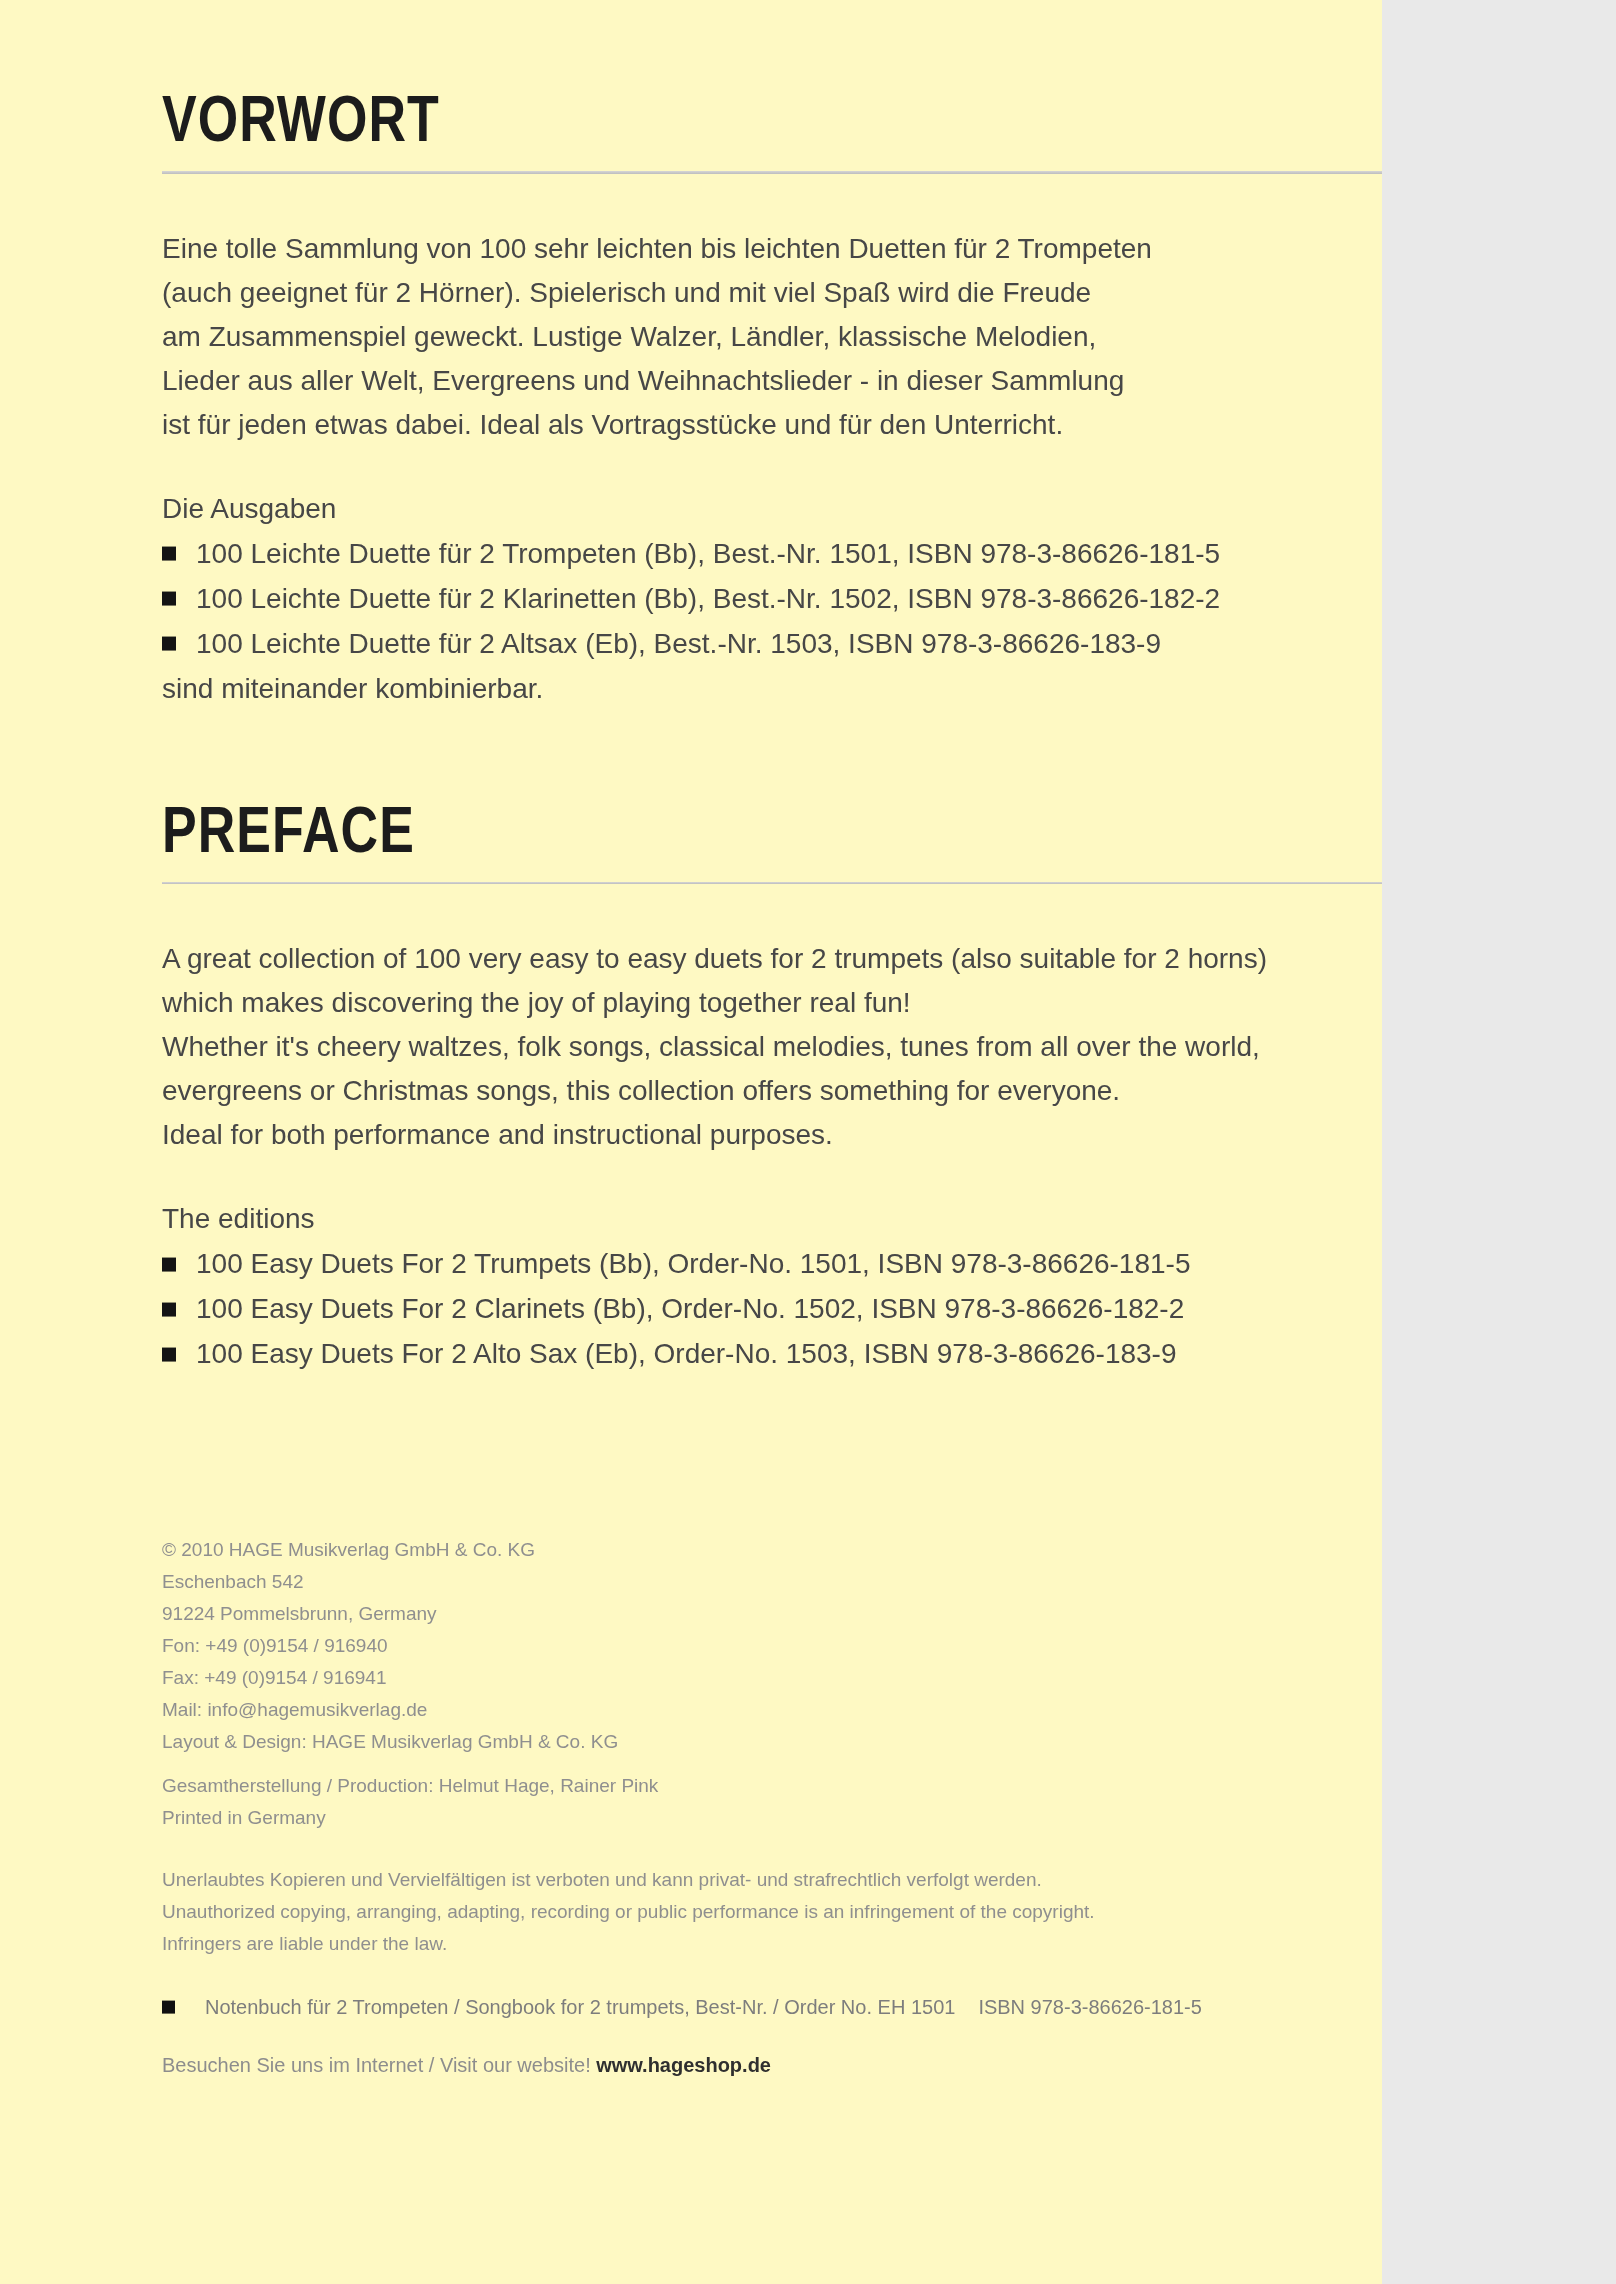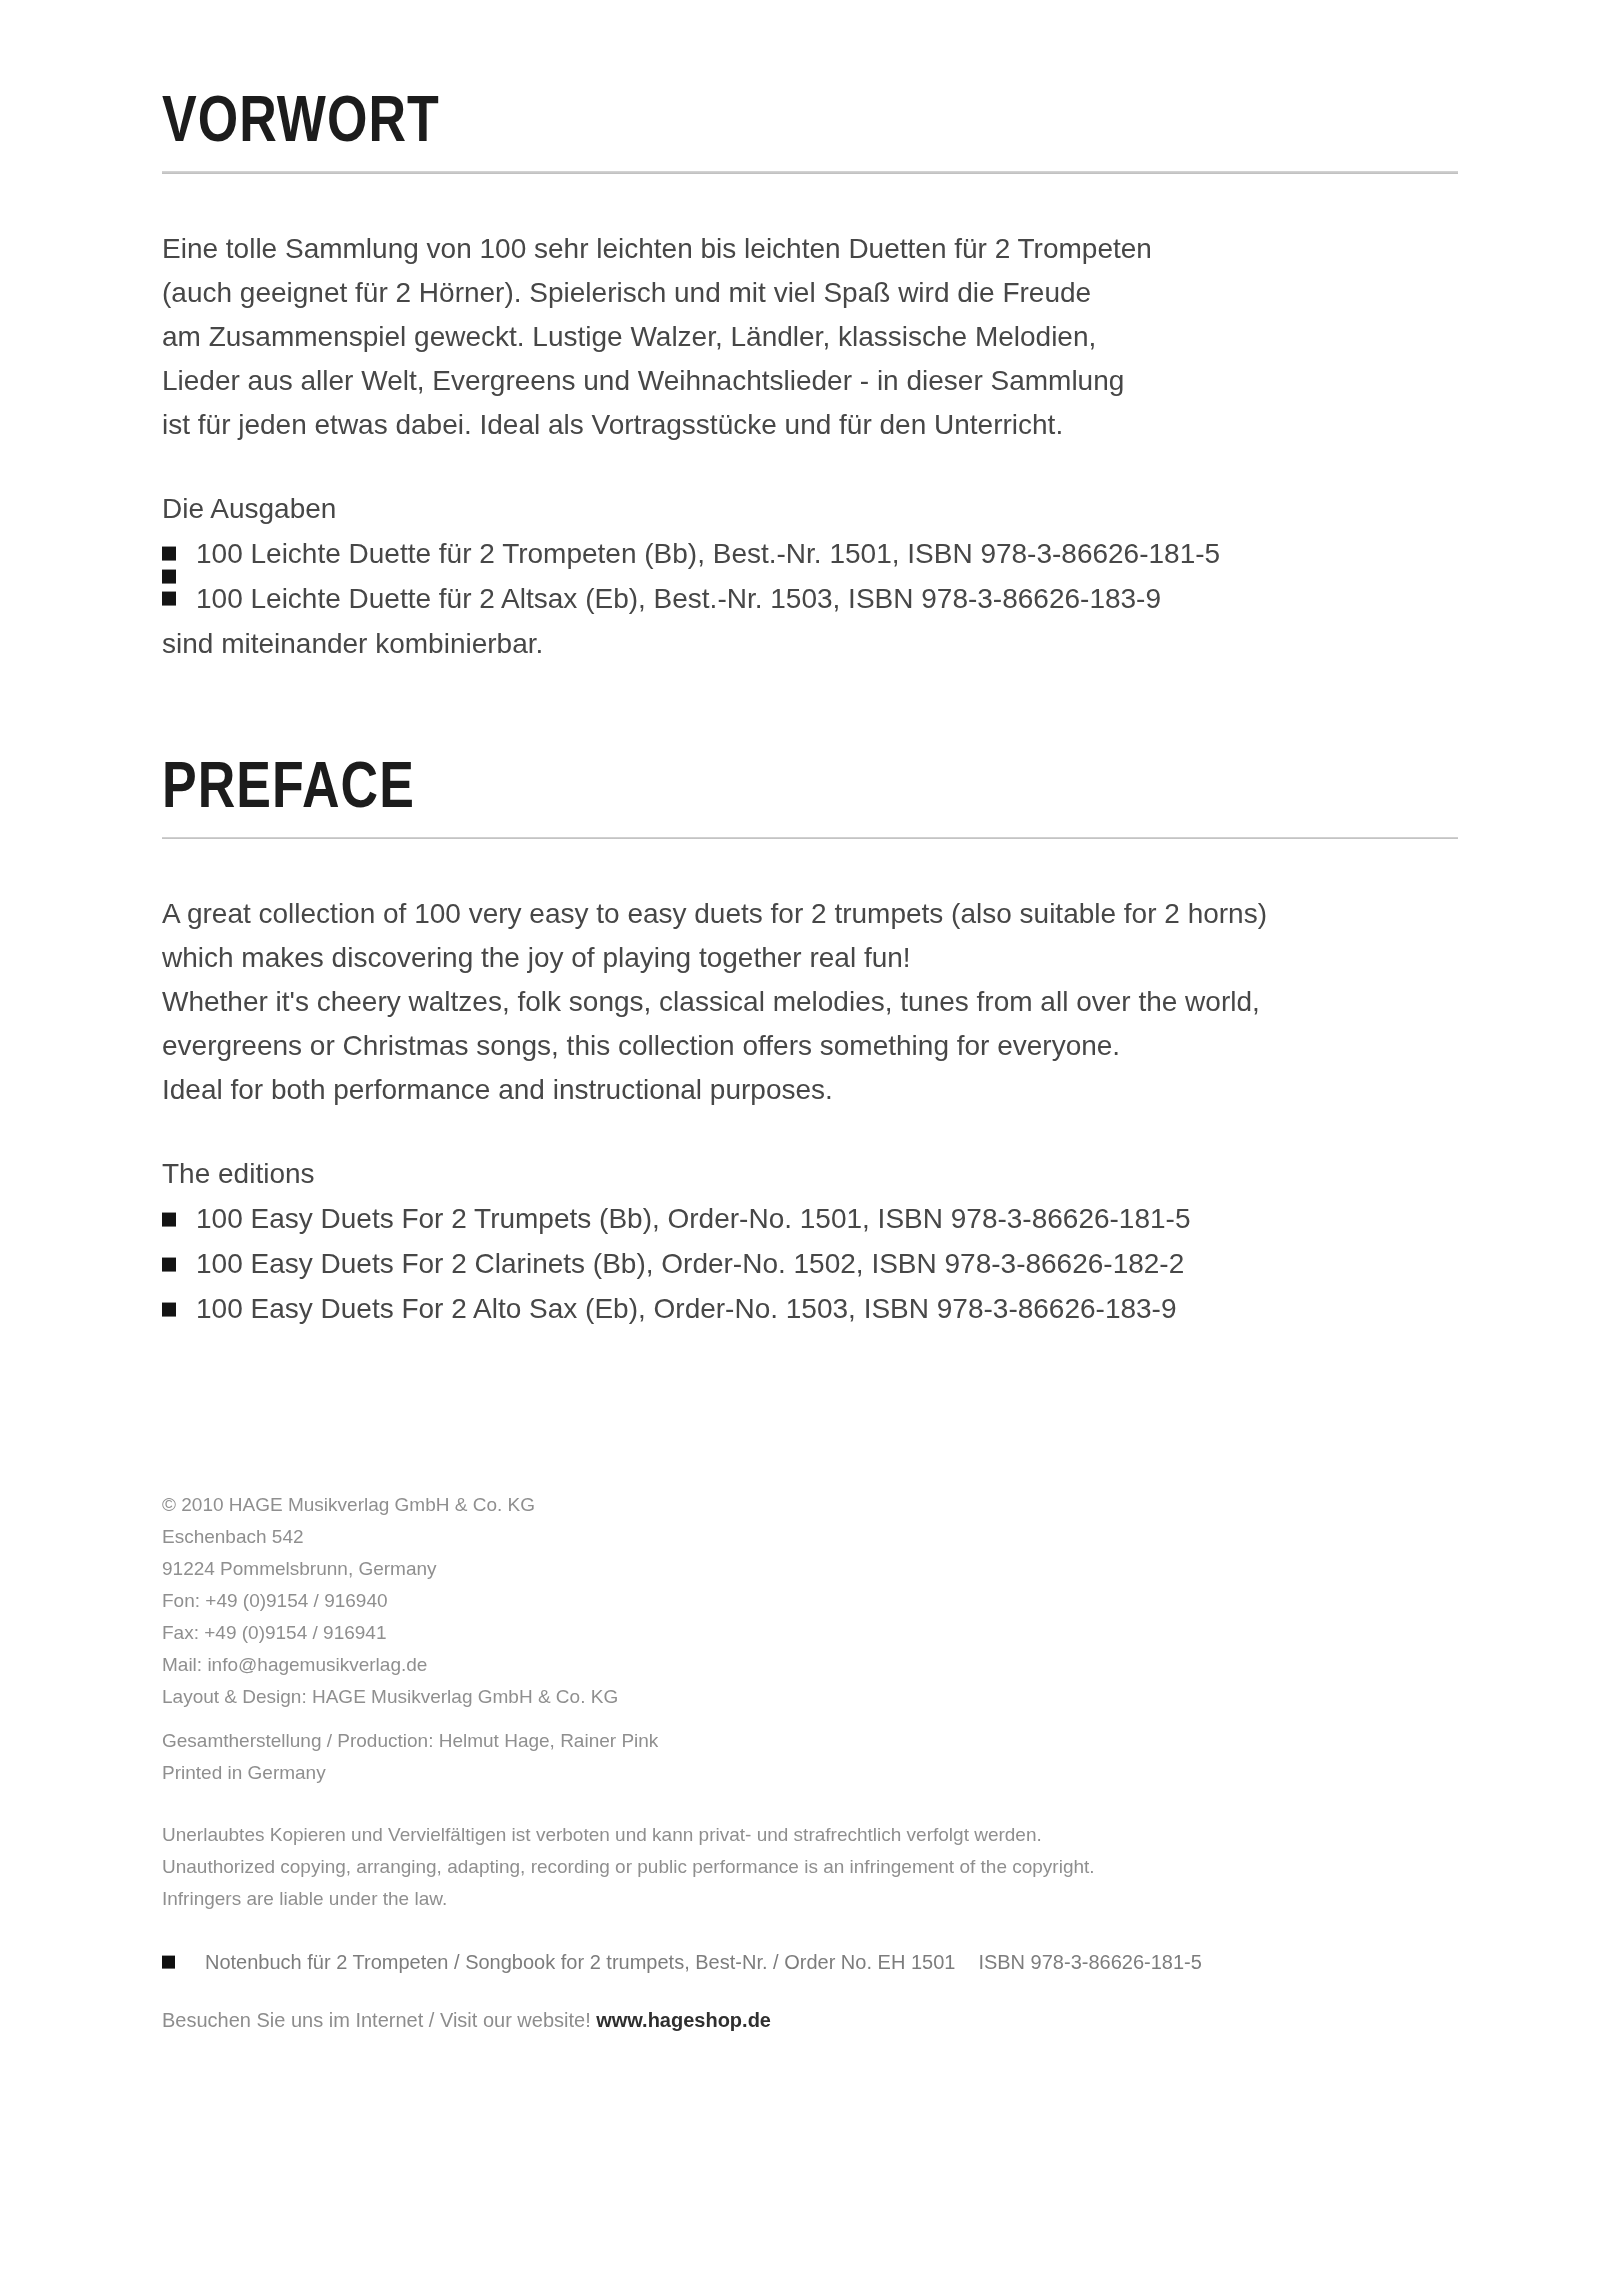--- a/index.html
+++ b/index.html
@@ -1,20 +1,20 @@
 <!DOCTYPE html>
 <html style="font-size:10.8px"><head>
 <meta charset="utf-8">
 <style>
   html, body { margin:0; padding:0; background:#e9e9e9; }
   .page {
     position: relative;
-    width: 1616px;
+    width: 1382px;
     height: 2284px;
-    background: #ffffff;
+    background: #fef9c3;
     font-family: "Liberation Sans", sans-serif;
     overflow: hidden;
   }
   .content {
     position: absolute;
     left: 162px;
     top: 0;
     width: 1296px;
   }
   .section-title {
@@ -135,21 +135,21 @@
 
     <p class="body-par">Eine tolle Sammlung von 100 sehr leichten bis leichten Duetten für 2 Trompeten
 (auch geeignet für 2 Hörner). Spielerisch und mit viel Spaß wird die Freude
 am Zusammenspiel geweckt. Lustige Walzer, Ländler, klassische Melodien,
 Lieder aus aller Welt, Evergreens und Weihnachtslieder - in dieser Sammlung
 ist für jeden etwas dabei. Ideal als Vortragsstücke und für den Unterricht.</p>
 
     <div class="subhead">Die Ausgaben</div>
     <div class="ed-list">
       <div class="ed-item"><span class="sq"></span><span>100 Leichte Duette für 2 Trompeten (Bb), Best.-Nr. 1501, ISBN 978-3-86626-181-5</span></div>
-      <div class="ed-item"><span class="sq"></span></div>
+      <div class="ed-item"><span class="sq"></span><span>100 Leichte Duette für 2 Klarinetten (Bb), Best.-Nr. 1502, ISBN 978-3-86626-182-2</span></div>
       <div class="ed-item"><span class="sq"></span><span>100 Leichte Duette für 2 Altsax (Eb), Best.-Nr. 1503, ISBN 978-3-86626-183-9</span></div>
     </div>
     <div class="ed-footer">sind miteinander kombinierbar.</div>
 
     <h1 class="section-title title-preface"><span class="stretch">PREFACE</span></h1>
     <div class="rule"></div>
 
     <p class="body-par">A great collection of 100 very easy to easy duets for 2 trumpets (also suitable for 2 horns)
 which makes discovering the joy of playing together real fun!
 Whether it's cheery waltzes, folk songs, classical melodies, tunes from all over the world,

